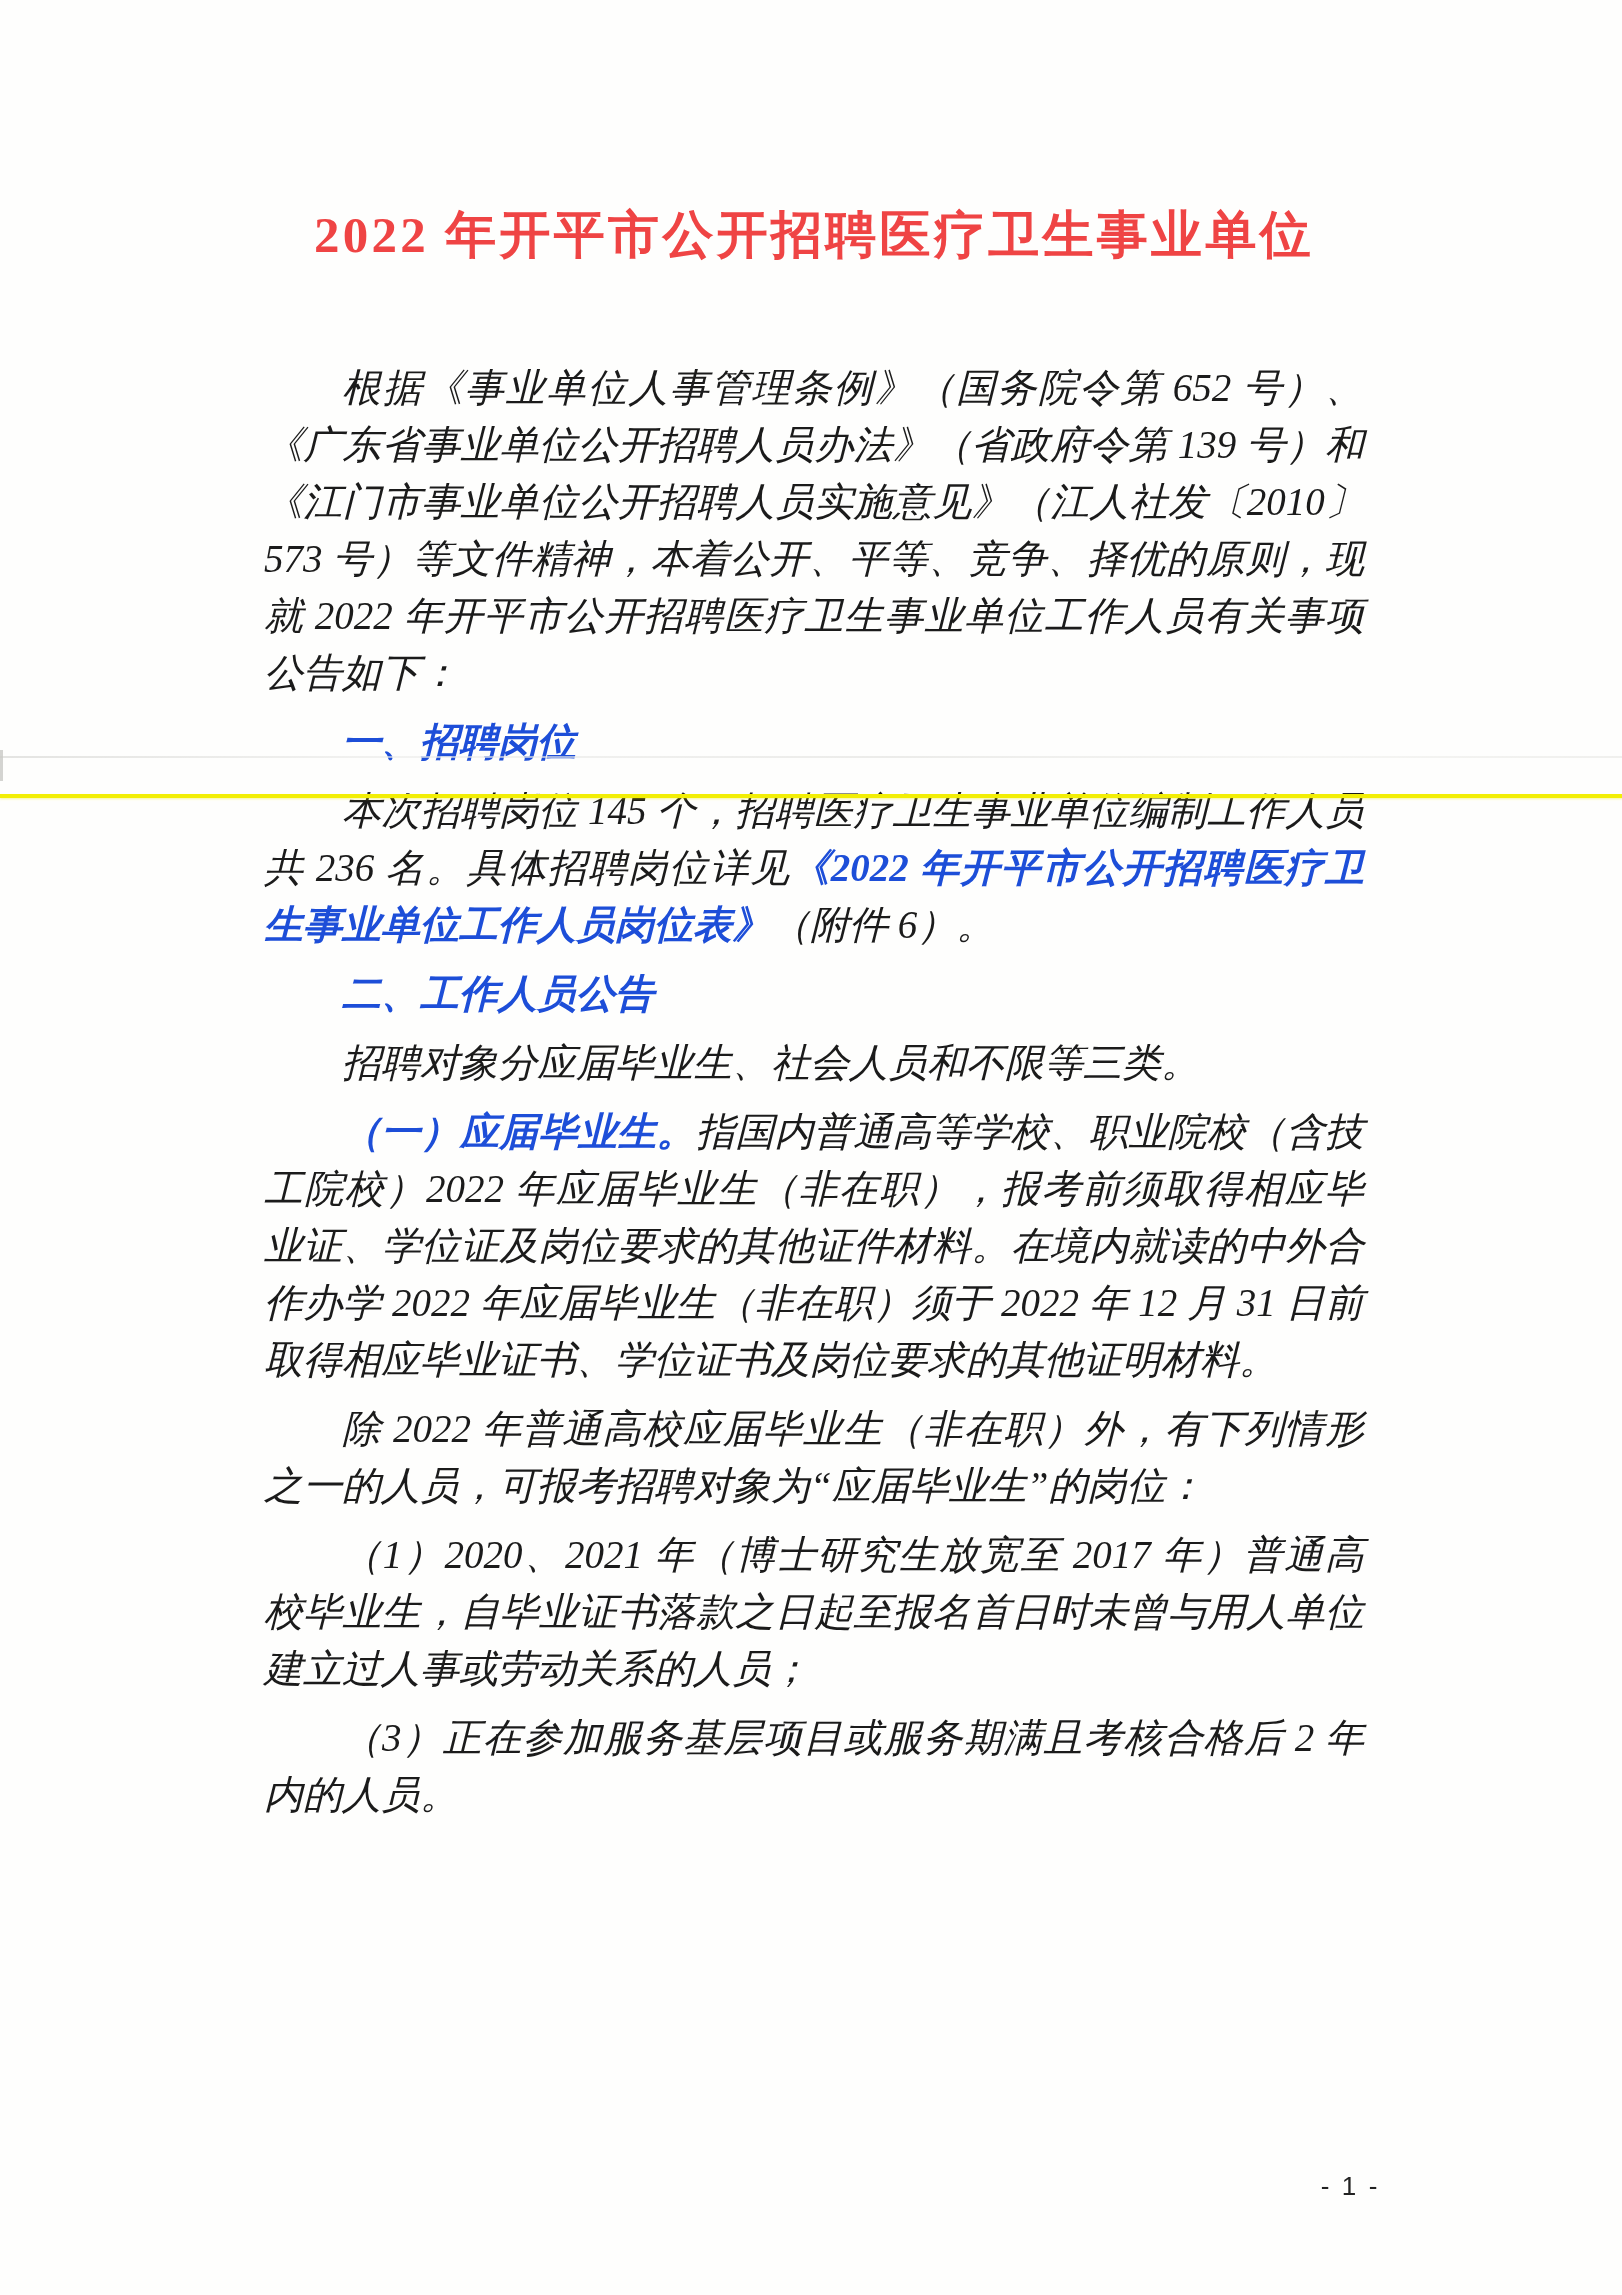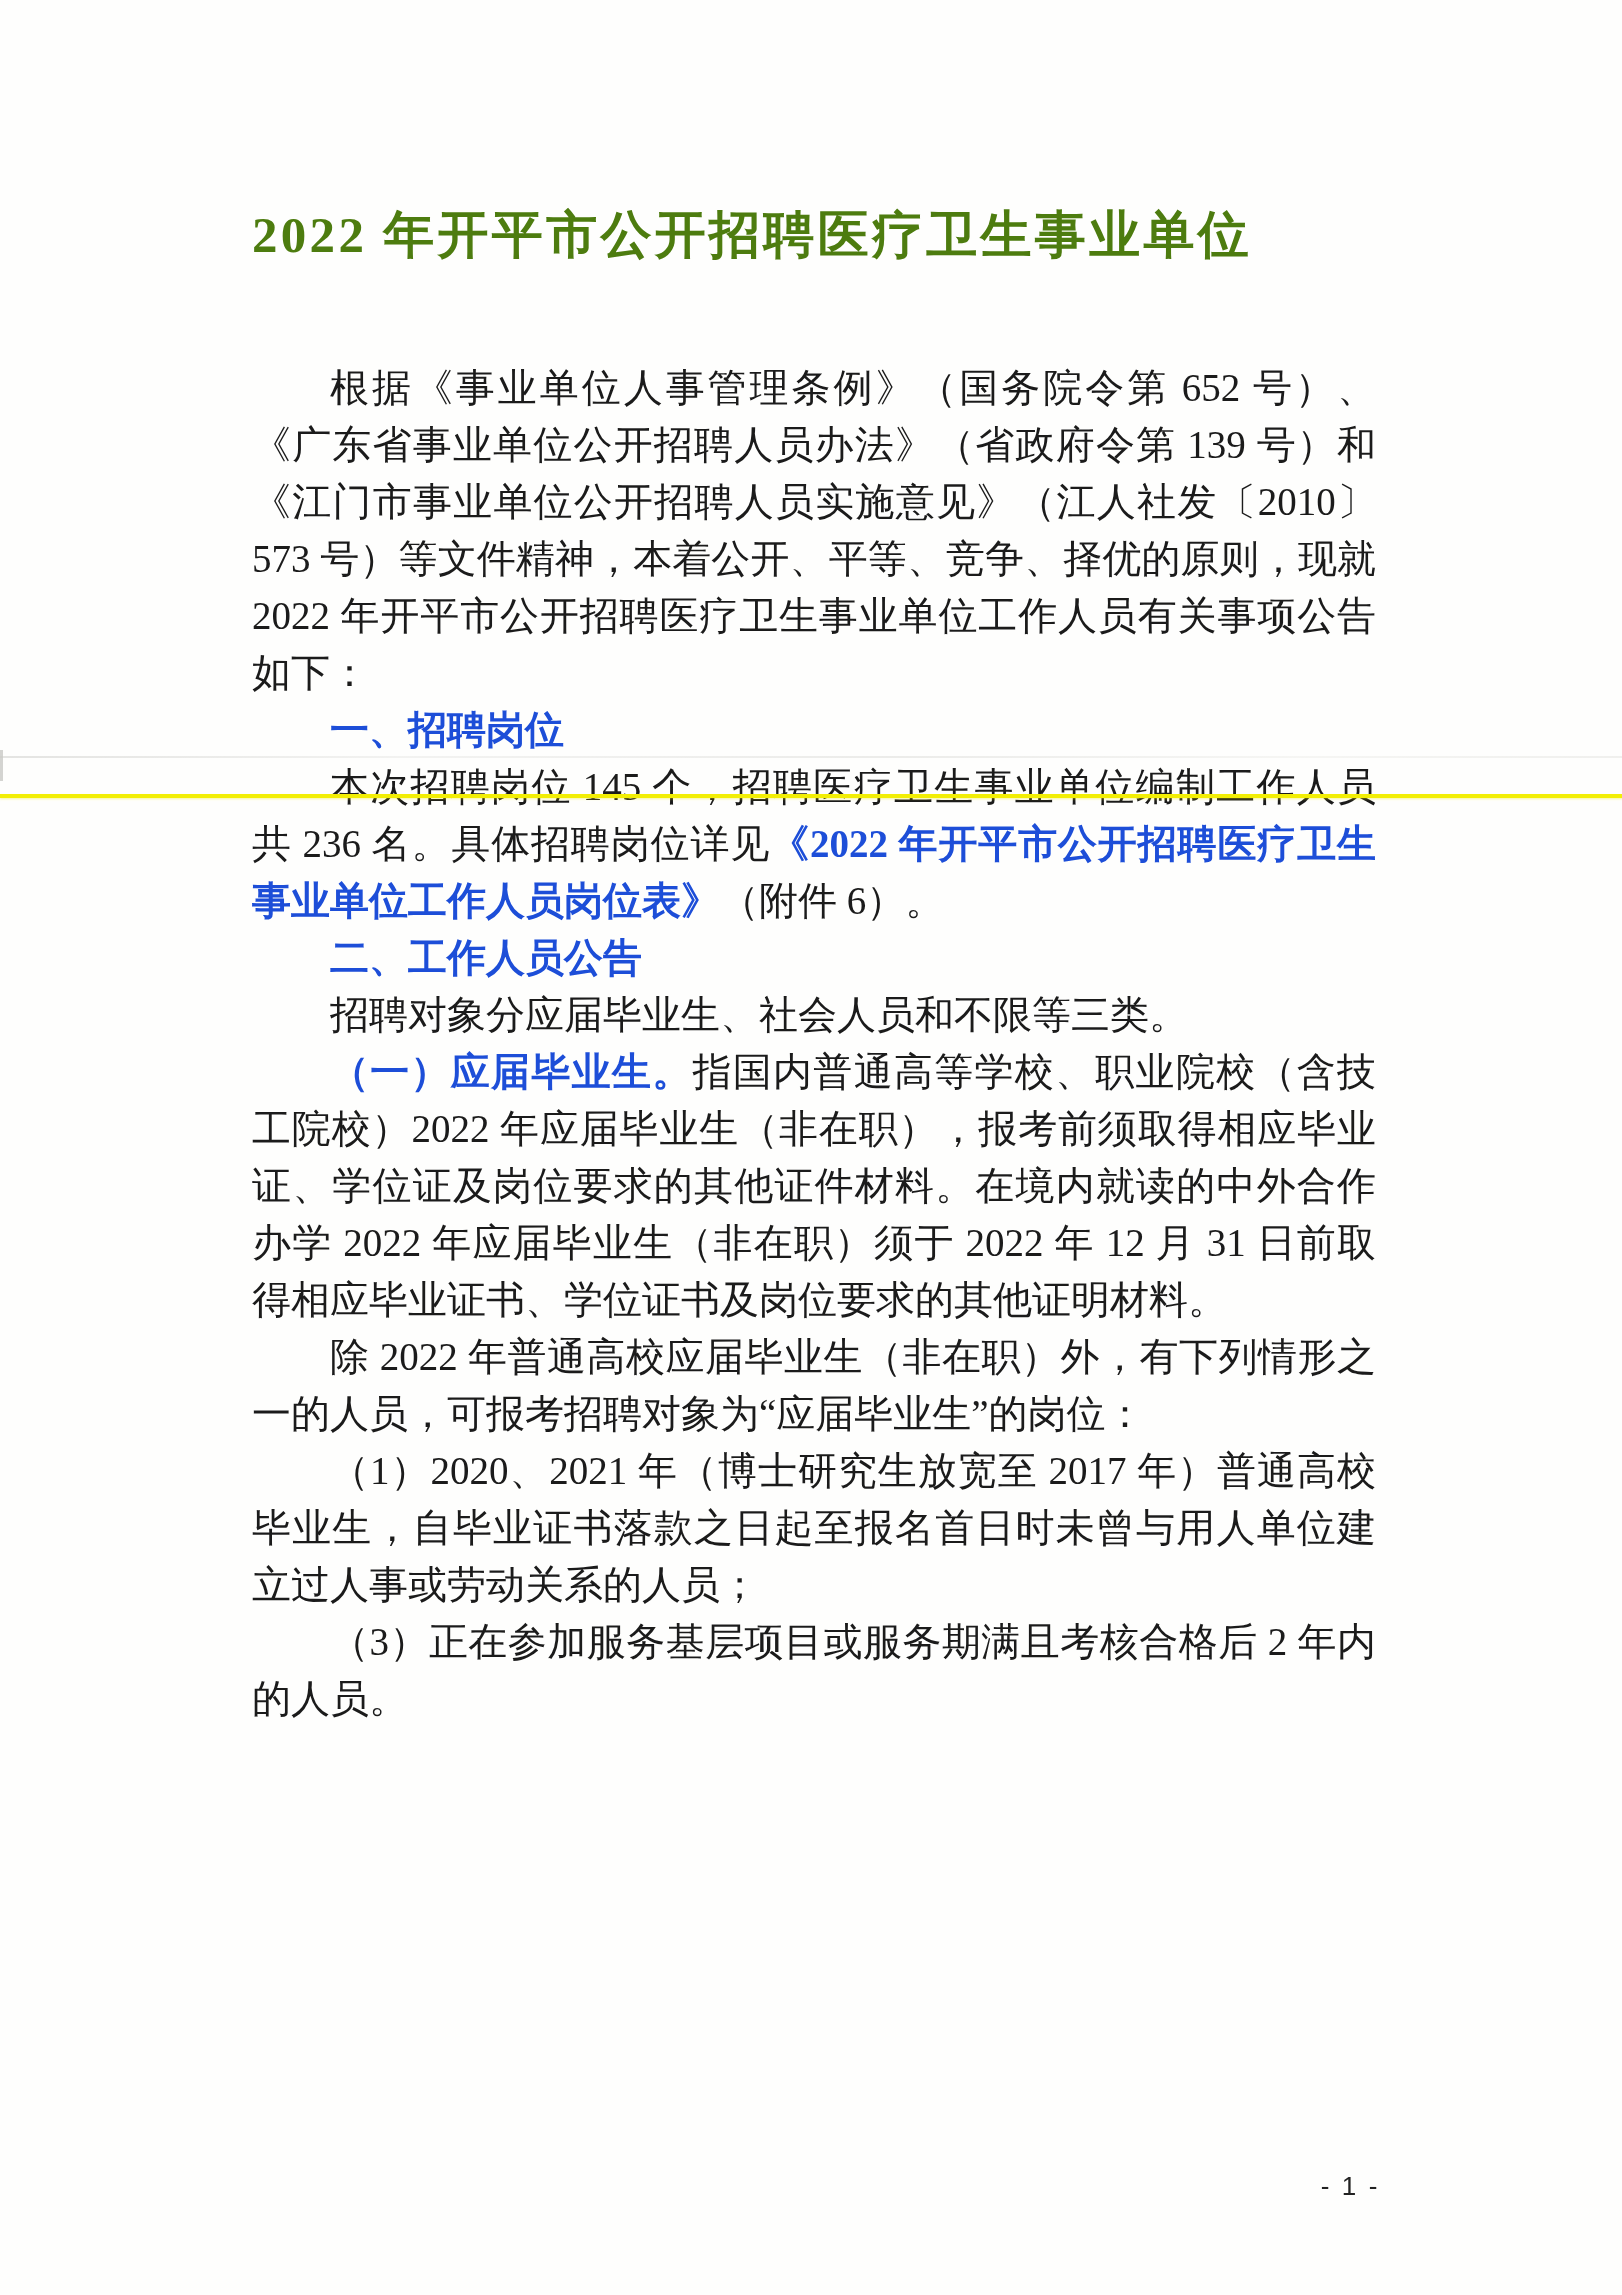--- a/index.html
+++ b/index.html
@@ -13,40 +13,42 @@
     height: 2295px;
     background: #fefefd;
     box-sizing: border-box;
     padding-top: 186px;
     overflow: hidden;
     font-family: "Liberation Serif", "DejaVu Serif", serif;
     color: #1b1b1b;
   }
   .title-block {
     margin: 0 247px 0 252px;
+    text-align: center;
     font-weight: bold;
     font-size: 51px;
     line-height: 98px;
-    color: #4d7c0f;
+    color: #ef4444;
   }
   .title-line {
     display: block;
     letter-spacing: 3.3px;
     white-space: nowrap;
   }
   .content {
     margin: 75px 247px 0 252px;
     font-size: 39px;
     line-height: 57px;
     text-align: justify;
     text-justify: inter-ideograph;
   }
   .content p {
-    margin: 0;
+    margin: 12px;
     text-indent: 2em;
+    font-style: italic;
   }
   .bold {
     font-weight: bold;
     color: #1d4ed8;
   }
   .page-number {
     position: absolute;
     top: 2171px;
     right: 243px;
     font-size: 26px;

